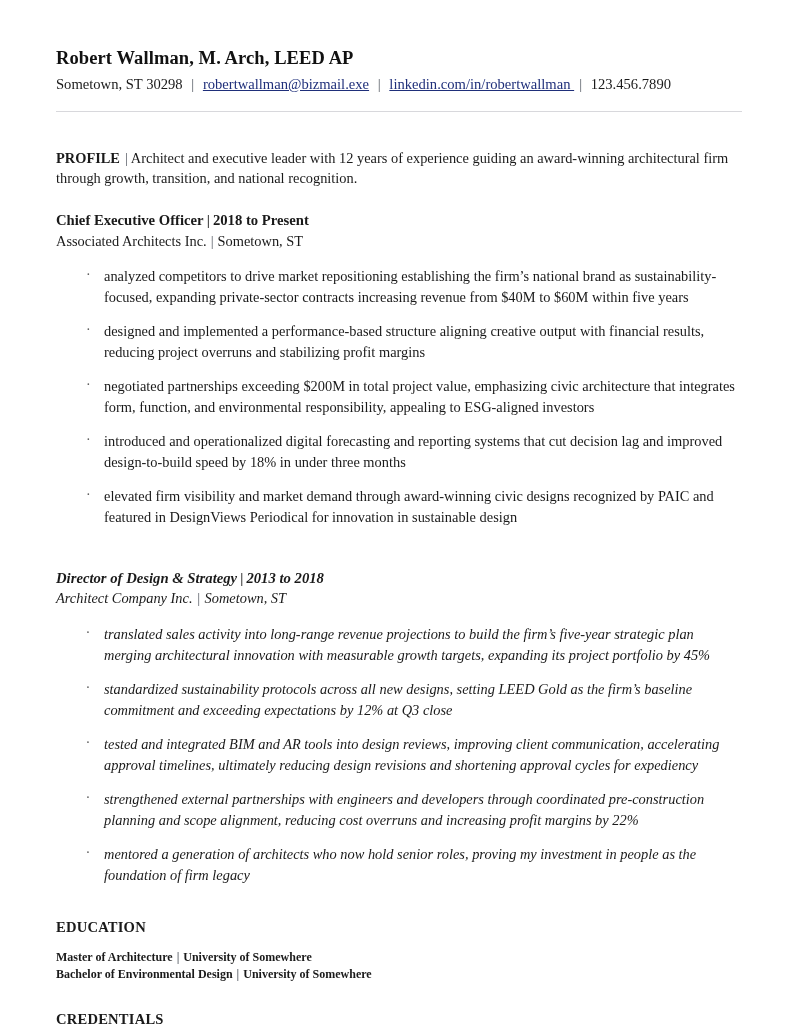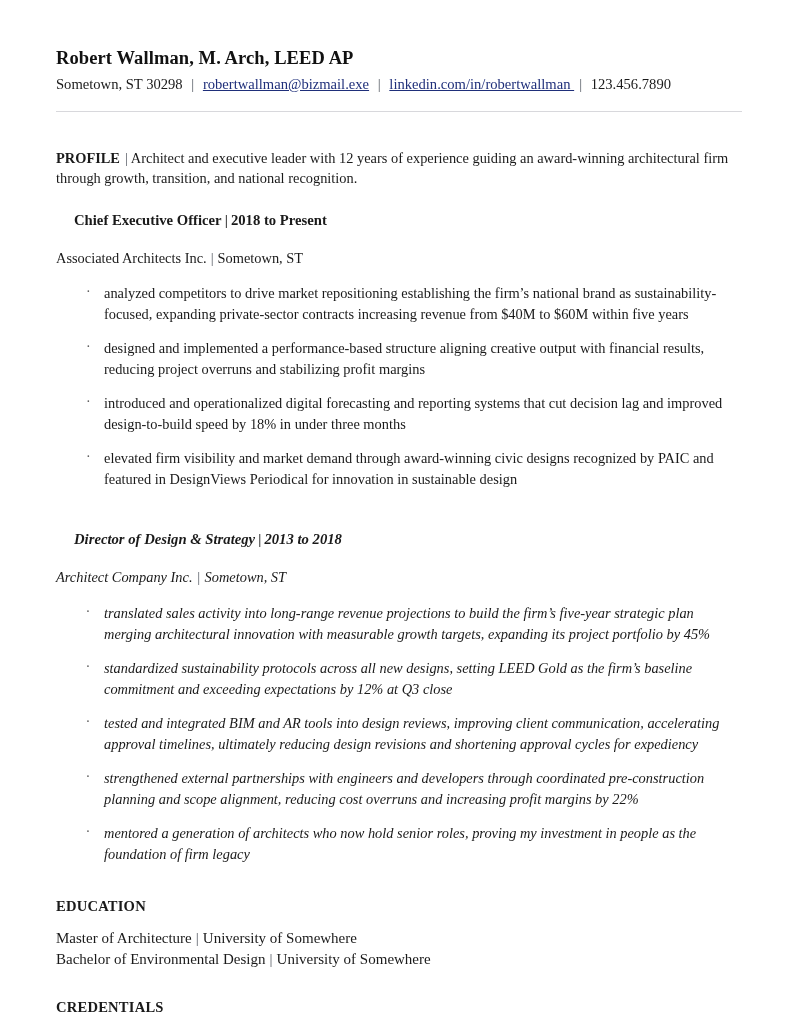--- a/index.html
+++ b/index.html
@@ -70,21 +70,21 @@
   .job {
     margin-top: 22px;
   }
   .job.second {
     margin-top: 40px;
     font-style: italic;
   }
   .job-title {
     font-size: 14.7px;
     font-weight: bold;
-    margin: 18px;
+    margin: 0;
     line-height: 1.35;
   }
   .job-title .sep {
     font-weight: bold;
     color: #3a3a3a;
     padding: 0 3px;
   }
   .job-company {
     font-size: 14.4px;
     margin: 1px 0 0 0;
@@ -126,23 +126,24 @@
   .section.credentials {
     margin-top: 28px;
   }
   .section-heading {
     font-size: 14.6px;
     font-weight: bold;
     letter-spacing: 0.2px;
     margin: 0 0 13px 0;
   }
   .section-line {
-    font-size: 15px;
+    font-size: 12px;
     line-height: 1.42;
     margin: 0;
+    font-weight: bold;
   }
   .section-line .sep {
     color: #555a63;
     padding: 0 4px;
   }
 </style>
 </head>
 <body>
 
 <div class="page">
@@ -169,20 +170,21 @@
   <div class="job first">
     <p class="job-title">
       <span>Chief Executive Officer</span><span class="sep">|</span><span>2018 to Present</span>
     </p>
     <p class="job-company">
       <span>Associated Architects Inc.</span><span class="sep">|</span><span>Sometown, ST</span>
     </p>
     <ul class="bullets">
       <li>analyzed competitors to drive market repositioning establishing the firm’s national brand as sustainability-focused, expanding private-sector contracts increasing revenue from $40M to $60M within five years</li>
       <li>designed and implemented a performance-based structure aligning creative output with financial results, reducing project overruns and stabilizing profit margins</li>
+      <li>negotiated partnerships exceeding $200M in total project value, emphasizing civic architecture that integrates form, function, and environmental responsibility, appealing to ESG-aligned investors</li>
       <li>introduced and operationalized digital forecasting and reporting systems that cut decision lag and improved design-to-build speed by 18% in under three months</li>
       <li>elevated firm visibility and market demand through award-winning civic designs recognized by PAIC and featured in DesignViews Periodical for innovation in sustainable design</li>
     </ul>
   </div>
 
   <div class="job second">
     <p class="job-title">
       <span>Director of Design &amp; Strategy</span><span class="sep">|</span><span>2013 to 2018</span>
     </p>
     <p class="job-company">

